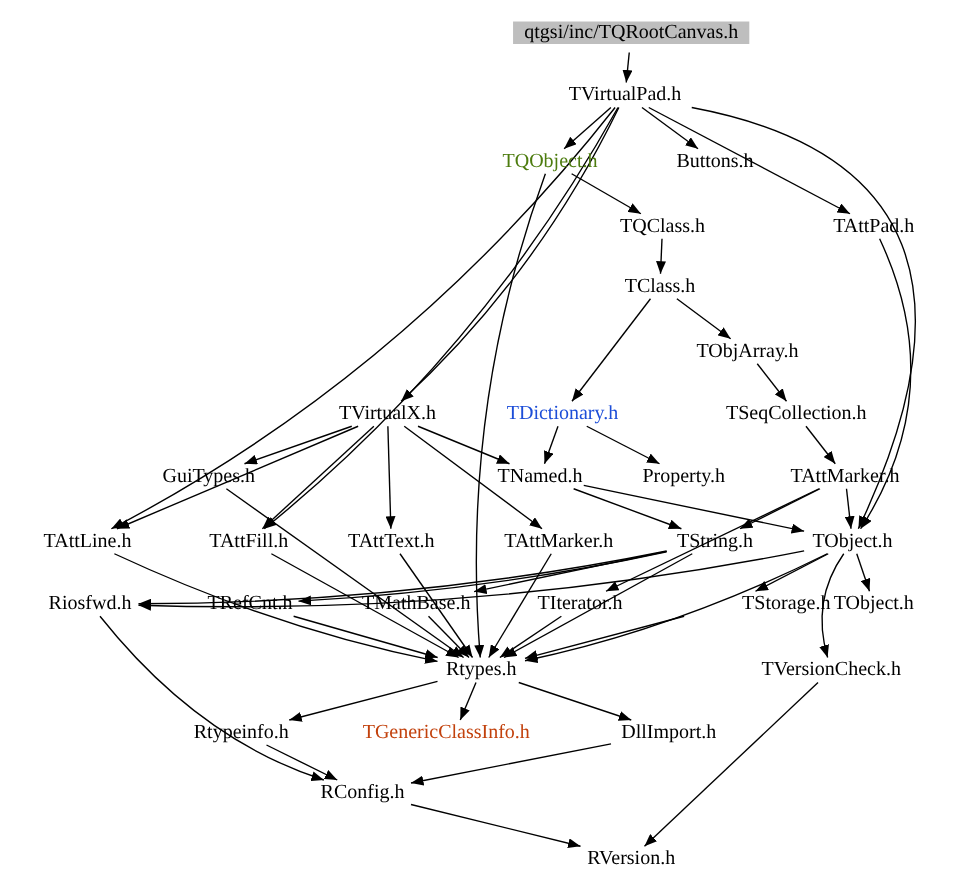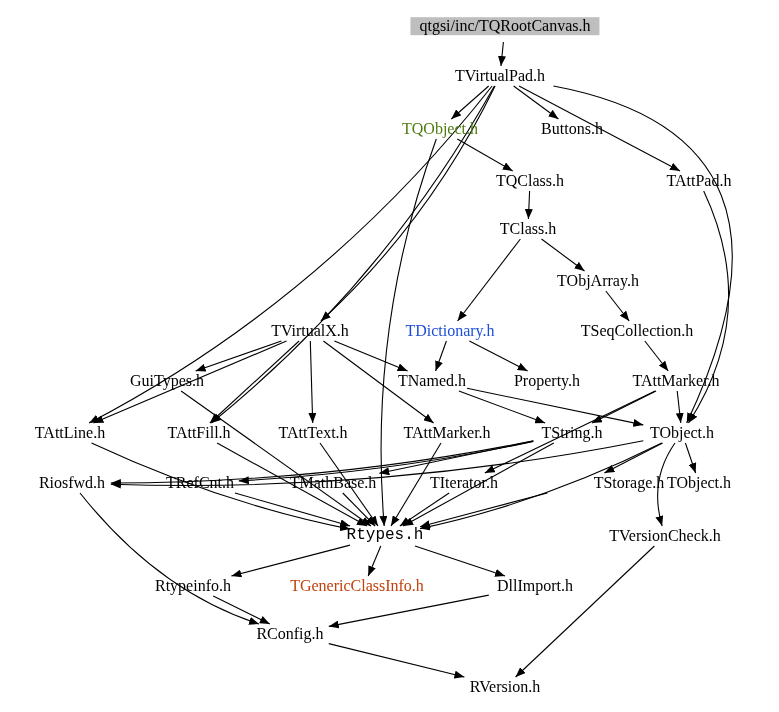--- a/index.html
+++ b/index.html
@@ -113,21 +113,21 @@
       <div class="node" style="left: 313px; top: 433px; color: rgb(0, 0, 0);">TAttText.h</div>
       <div class="node" style="left: 447px; top: 433px; color: rgb(0, 0, 0);">TAttMarker.h</div>
       <div class="node" style="left: 572px; top: 433px; color: rgb(0, 0, 0);">TString.h</div>
       <div class="node" style="left: 682px; top: 433px; color: rgb(0, 0, 0);">TObject.h</div>
       <div class="node" style="left: 72px; top: 483px; color: rgb(0, 0, 0);">Riosfwd.h</div>
       <div class="node" style="left: 200px; top: 483px; color: rgb(0, 0, 0);">TRefCnt.h</div>
       <div class="node" style="left: 333px; top: 483px; color: rgb(0, 0, 0);">TMathBase.h</div>
       <div class="node" style="left: 464px; top: 483px; color: rgb(0, 0, 0);">TIterator.h</div>
       <div class="node" style="left: 585px; top: 483px; color: rgb(0, 0, 0); margin-left: 44px;">TStorage.h</div>
       <div class="node" style="left: 699px; top: 483px; color: rgb(0, 0, 0);">TObject.h</div>
-      <div class="node" style="left: 385px; top: 536px; color: rgb(0, 0, 0); font-family: Liberation Mono, monospace;">Rtypes.h</div>
+      <div class="node" style="left: 385px; top: 536px; color: rgb(0, 0, 0);">Rtypes.h</div>
       <div class="node" style="left: 665px; top: 536px; color: rgb(0, 0, 0);">TVersionCheck.h</div>
       <div class="node" style="left: 193px; top: 586px; color: rgb(0, 0, 0);">Rtypeinfo.h</div>
       <div class="node" style="left: 357px; top: 586px; color: #c2410c;">TGenericClassInfo.h</div>
       <div class="node" style="left: 535px; top: 586px; color: rgb(0, 0, 0);">DllImport.h</div>
       <div class="node" style="left: 290px; top: 634px; color: rgb(0, 0, 0);">RConfig.h</div>
       <div class="node" style="left: 505px; top: 687px; color: rgb(0, 0, 0);">RVersion.h</div>
     </div>
 </div>
 
 </body></html>

